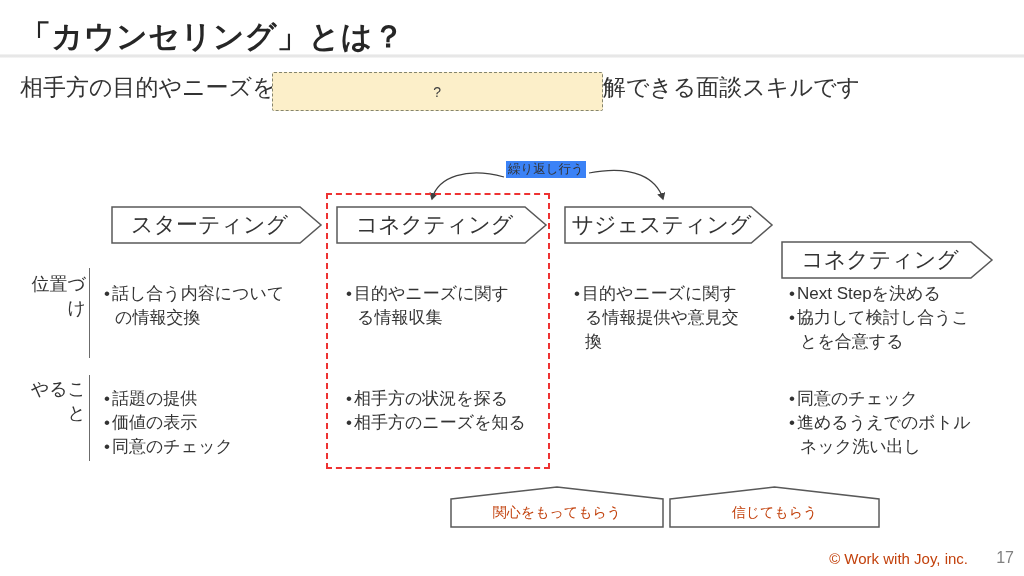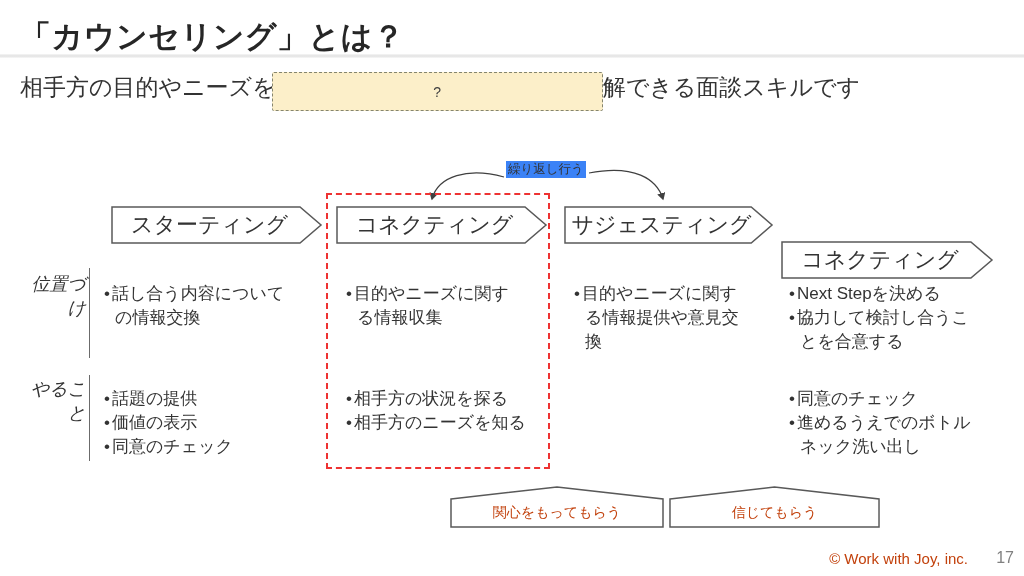--- a/index.html
+++ b/index.html
@@ -41,21 +41,21 @@
   }
   .loop-overlay { position:absolute; left:0; top:0; pointer-events:none; }
   .loop-label {
     position:absolute; left:506px; top:161px; font-size:12.5px; color:#333;
     background:#3b82f6; padding:0 2px;
   }
   .row-label {
     position:absolute; left:6px; width:80px; text-align:right;
     font-size:18px; line-height:1.35; color:#333;
   }
-  .row-label span { display:block;font-style:italic; }
+  .row-label span { display:block; }
   .vline { position:absolute; left:89px; width:1px; background:#6b6b6b; }
   .cell { position:absolute; font-size:17px; line-height:1.42; color:#333; }
   .cell ul { margin:8px; padding:0; list-style:none; }
   .cell li { padding-left:11px; text-indent:-11px; }
   .cell li::before { content:"•"; margin-right:2px; }
   .banner { position:absolute; top:486px; height:42px; }
   .banner svg { display:block; }
   .banner polygon { fill:#ffffff; stroke:#595959; stroke-width:1.5; }
   .banner-label {
     position:absolute; left:0; right:0; top:12px; bottom:0;

